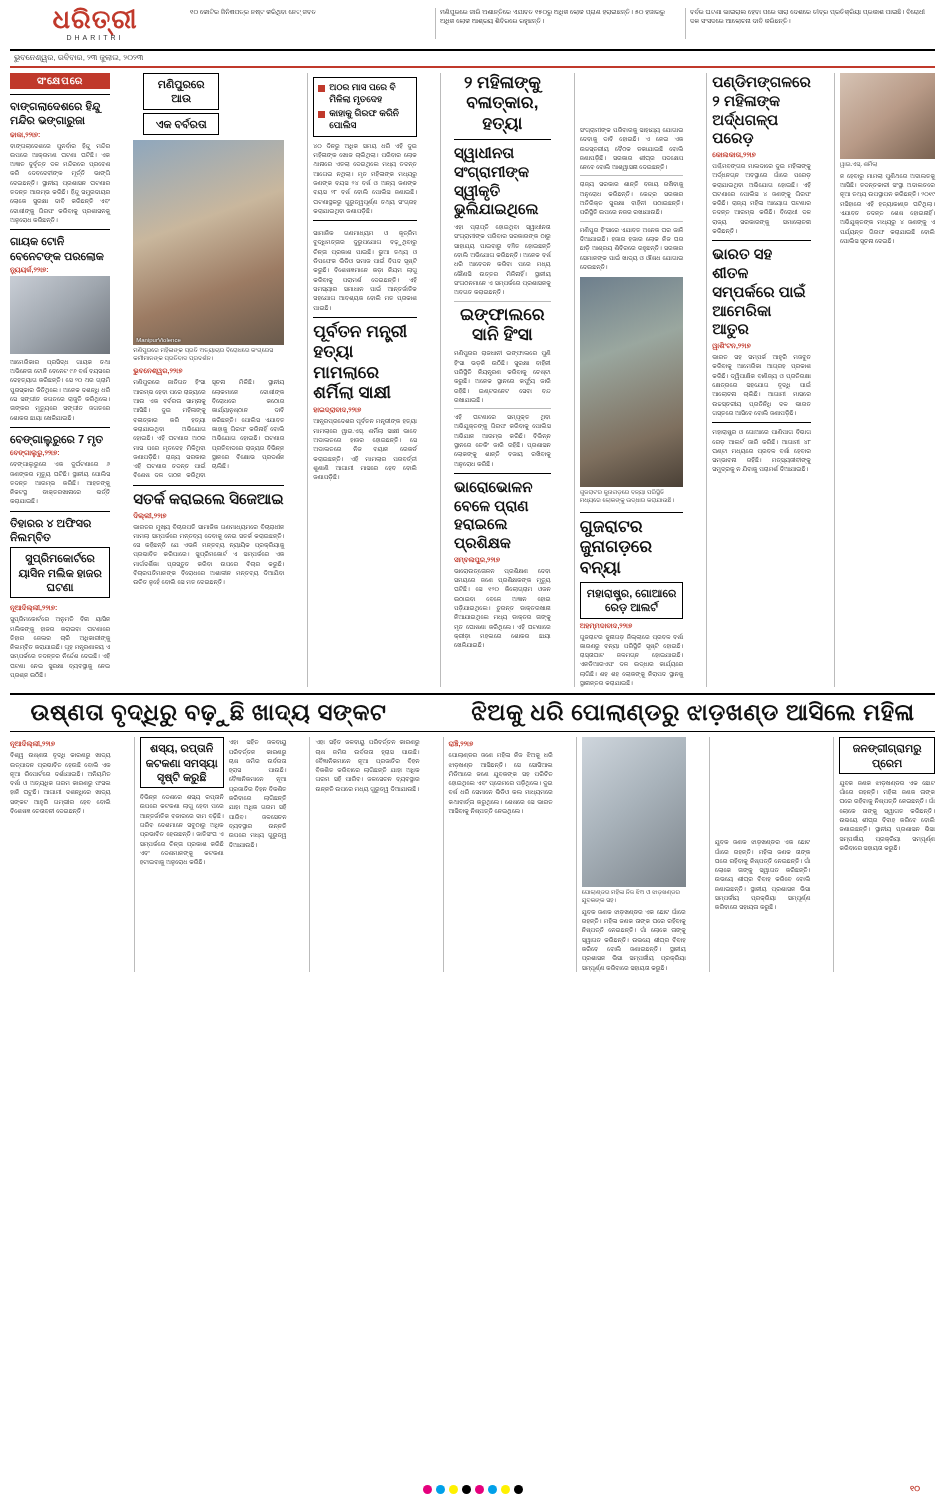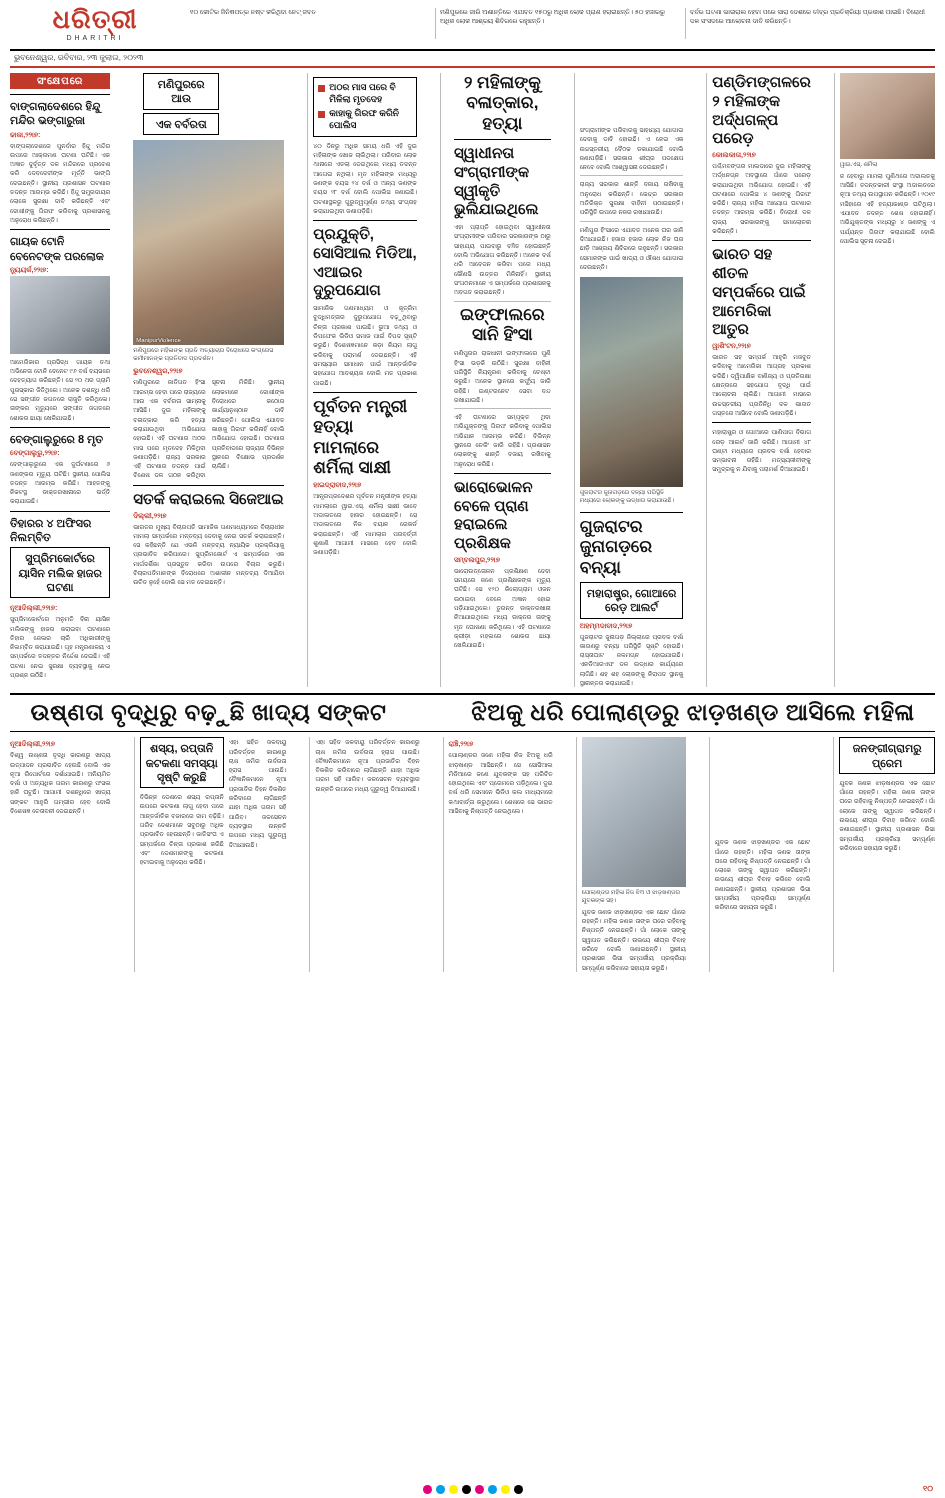--- a/index.html
+++ b/index.html
@@ -64,21 +64,21 @@
   .banner {
     border-top:2px solid #000; border-bottom:1px solid #000;
     margin-top:6px; padding:4px 0 5px; text-align:center;
   }
   .banner .hl { font-size:23px; font-weight:bold; letter-spacing:0.5px; }
 
   .portrait { width:100%; height:78px; background:#cfcfcf; }
 
   .colorbar { position:absolute; bottom:4px; left:50%; transform:translateX(-50%); display:flex; gap:4px; }
   .colorbar span { width:9px; height:9px; border-radius:50%; display:block; }
-  .folio { position:absolute; bottom:4px; right:12px; font-size:8px; color:#c0392b; font-weight:bold; }
+  .folio { position:absolute; bottom:4px; right:25px; font-size:8px; color:#c0392b; font-weight:bold; }
 
   
   .ph1 { background:linear-gradient(160deg,#8fa7bd 0%,#c9b79d 40%,#9c7b63 70%,#6a5b4d 100%); }
   .ph2 { background:linear-gradient(160deg,#6e7f8d 0%,#9aa79f 35%,#7e6f5e 75%,#4a4036 100%); }
   .ph3 { background:linear-gradient(140deg,#cfd6dd 0%,#a9b3bb 45%,#7d858c 100%); }
   .ph4 { background:linear-gradient(140deg,#d6c3b4 0%,#b89a87 50%,#7a6352 100%); }
   .ph5 { background:linear-gradient(140deg,#c9ced6 0%,#9fa6ae 50%,#6f757c 100%); }
 </style>
 </head>
 <body>
@@ -108,21 +108,21 @@
       <div class="place">ଢାକା,୨୨ା୭:</div>
       <div class="body-txt">ବାଙ୍ଗଲାଦେଶରେ ପୁନର୍ବାର ହିନ୍ଦୁ ମନ୍ଦିର ଉପରେ ଆକ୍ରମଣ ଘଟଣା ଘଟିଛି। ଏକ ଅଜ୍ଞାତ ଦୁର୍ବୃତ୍ତ ଦଳ ମନ୍ଦିରରେ ପ୍ରବେଶ କରି ଦେବଦେବୀଙ୍କ ମୂର୍ତ୍ତି ଭାଙ୍ଗି ଦେଇଛନ୍ତି। ସ୍ଥାନୀୟ ପ୍ରଶାସନ ଘଟଣାର ତଦନ୍ତ ଆରମ୍ଭ କରିଛି। ହିନ୍ଦୁ ସମ୍ପ୍ରଦାୟର ଲୋକେ ସୁରକ୍ଷା ଦାବି କରିଛନ୍ତି ଏବଂ ଦୋଷୀଙ୍କୁ ଗିରଫ କରିବାକୁ ପ୍ରଶାସନକୁ ଅନୁରୋଧ କରିଛନ୍ତି।</div>
 
       <div class="sep"></div>
       <div class="hl-sm">ଗାୟକ ଟୋନି ବେନେଟଙ୍କ ପରଲୋକ</div>
       <div class="place">ନ୍ୟୁୟର୍କ,୨୨ା୭:</div>
       <div class="portrait ph5"></div>
       <div class="body-txt" style="margin-top:3px">ଆମେରିକାର ପ୍ରସିଦ୍ଧ ଗାୟକ ତଥା ଅଭିନେତା ଟୋନି ବେନେଟ ୯୬ ବର୍ଷ ବୟସରେ ଦେହତ୍ୟାଗ କରିଛନ୍ତି। ସେ ୨୦ ଥର ଗ୍ରାମି ପୁରସ୍କାର ଜିତିଥିଲେ। ଅନେକ ଦଶନ୍ଧି ଧରି ସେ ସଙ୍ଗୀତ ଜଗତରେ ରାଜୁତି କରିଥିଲେ। ତାଙ୍କର ମୃତ୍ୟୁରେ ସଙ୍ଗୀତ ଜଗତରେ ଶୋକର ଛାୟା ଖେଳିଯାଇଛି।</div>
 
       <div class="sep"></div>
-      <div class="hl-sm">ବେଙ୍ଗାଲୁରୁରେ 8 ମୃତ</div>
+      <div class="hl-sm">ବେଙ୍ଗାଲୁରୁରେ 7 ମୃତ</div>
       <div class="place">ବେଙ୍ଗାଲୁରୁ,୨୨ା୭:</div>
       <div class="body-txt">ବେଙ୍ଗାଲୁରୁରେ ଏକ ଦୁର୍ଘଟଣାରେ ୬ ଜଣଙ୍କର ମୃତ୍ୟୁ ଘଟିଛି। ସ୍ଥାନୀୟ ପୋଲିସ ତଦନ୍ତ ଆରମ୍ଭ କରିଛି। ଆହତଙ୍କୁ ନିକଟସ୍ଥ ଡାକ୍ତରଖାନାରେ ଭର୍ତ୍ତି କରାଯାଇଛି।</div>
 
       <div class="sep"></div>
       <div class="hl-sm">ତିହାରର ୪ ଅଫିସର ନିଲମ୍ବିତ</div>
       <div class="hl-box" style="margin:3px 0">ସୁପ୍ରିମକୋର୍ଟରେ ୟାସିନ ମଲିକ ହାଜର ଘଟଣା</div>
       <div class="place">ନୂଆଦିଲ୍ଲୀ,୨୨ା୭:</div>
       <div class="body-txt">ସୁପ୍ରିମକୋର୍ଟରେ ଅନୁମତି ବିନା ୟାସିନ ମଲିକଙ୍କୁ ହାଜର କରାଇବା ଘଟଣାରେ ତିହାର ଜେଲର ଚାରି ଅଧିକାରୀଙ୍କୁ ନିଲମ୍ବିତ କରାଯାଇଛି। ଗୃହ ମନ୍ତ୍ରଣାଳୟ ଏ ସମ୍ପର୍କରେ ତଦନ୍ତର ନିର୍ଦ୍ଦେଶ ଦେଇଛି। ଏହି ଘଟଣା ନେଇ ସୁରକ୍ଷା ବ୍ୟବସ୍ଥାକୁ ନେଇ ପ୍ରଶ୍ନ ଉଠିଛି।</div>
     </div>
 
@@ -151,21 +151,20 @@
           <span class="sq"></span>
           <span>ଅଠର ମାସ ପରେ ବି ମିଳିଲା ମୃତଦେହ</span>
         </div>
         <div class="bullet-row">
           <span class="sq"></span>
           <span>କାହାକୁ ଗିରଫ କରିନି ପୋଲିସ</span>
         </div>
       </div>
       <div class="body-txt">୪୦ ଦିନରୁ ଅଧିକ ସମୟ ଧରି ଏହି ଦୁଇ ମହିଳାଙ୍କ ଖୋଜ ଚାଲିଥିଲା। ପରିବାର ଲୋକ ଥାନାରେ ଏତଲା ଦେଇଥିଲେ ମଧ୍ୟ ତଦନ୍ତ ଆଗେଇ ନଥିଲା। ମୃତ ମହିଳାଙ୍କ ମଧ୍ୟରୁ ଜଣଙ୍କ ବୟସ ୨୪ ବର୍ଷ ଓ ଅନ୍ୟ ଜଣଙ୍କ ବୟସ ୨୮ ବର୍ଷ ବୋଲି ପୋଲିସ ଜଣାଇଛି। ଘଟଣାସ୍ଥଳରୁ ଗୁରୁତ୍ୱପୂର୍ଣ୍ଣ ତଥ୍ୟ ସଂଗ୍ରହ କରାଯାଇଥିବା ଜଣାପଡ଼ିଛି।</div>
       <div class="sep"></div>
-      <div class="hl-md">ପ୍ରଯୁକ୍ତି, ସୋସିଆଲ ମିଡିଆ, ଏଆଇର ଦୁରୁପଯୋଗ</div>
       <div class="body-txt" style="margin-top:3px">ସାମାଜିକ ଗଣମାଧ୍ୟମ ଓ କୃତ୍ରିମ ବୁଦ୍ଧିମତ୍ତାର ଦୁରୁପଯୋଗ ବଢ଼ୁଥିବାରୁ ଚିନ୍ତା ପ୍ରକାଶ ପାଇଛି। ଭୁଆ ତଥ୍ୟ ଓ ଡିପଫେକ ଭିଡିଓ ସମାଜ ପାଇଁ ବିପଦ ସୃଷ୍ଟି କରୁଛି। ବିଶେଷଜ୍ଞମାନେ କଡ଼ା ନିୟମ ଲାଗୁ କରିବାକୁ ପରାମର୍ଶ ଦେଇଛନ୍ତି। ଏହି ସମସ୍ୟାର ସମାଧାନ ପାଇଁ ଆନ୍ତର୍ଜାତିକ ସହଯୋଗ ଆବଶ୍ୟକ ବୋଲି ମତ ପ୍ରକାଶ ପାଇଛି।</div>
       <div class="sep"></div>
       <div class="hl-lg">ପୂର୍ବତନ ମନ୍ତ୍ରୀ ହତ୍ୟା ମାମଲାରେ ଶର୍ମିଲା ସାକ୍ଷୀ</div>
       <div class="place">ହାଇଦ୍ରାବାଦ,୨୨ା୭</div>
       <div class="body-txt">ଆନ୍ଧ୍ରପ୍ରଦେଶର ପୂର୍ବତନ ମନ୍ତ୍ରୀଙ୍କ ହତ୍ୟା ମାମଲାରେ ୱାଇ.ଏସ୍. ଶର୍ମିଲା ସାକ୍ଷୀ ଭାବେ ଅଦାଲତରେ ହାଜର ହୋଇଛନ୍ତି। ସେ ଅଦାଲତରେ ନିଜ ବୟାନ ରେକର୍ଡ କରାଇଛନ୍ତି। ଏହି ମାମଲାର ପରବର୍ତ୍ତୀ ଶୁଣାଣି ଆଗାମୀ ମାସରେ ହେବ ବୋଲି ଜଣାପଡ଼ିଛି।</div>
     </div>
 
     <div class="col c4 vline" style="padding-left:13px">
       <div class="hl-lg" style="text-align:center">୨ ମହିଳାଙ୍କୁ ବଳାତ୍କାର, ହତ୍ୟା</div>
       <div class="sep"></div>

